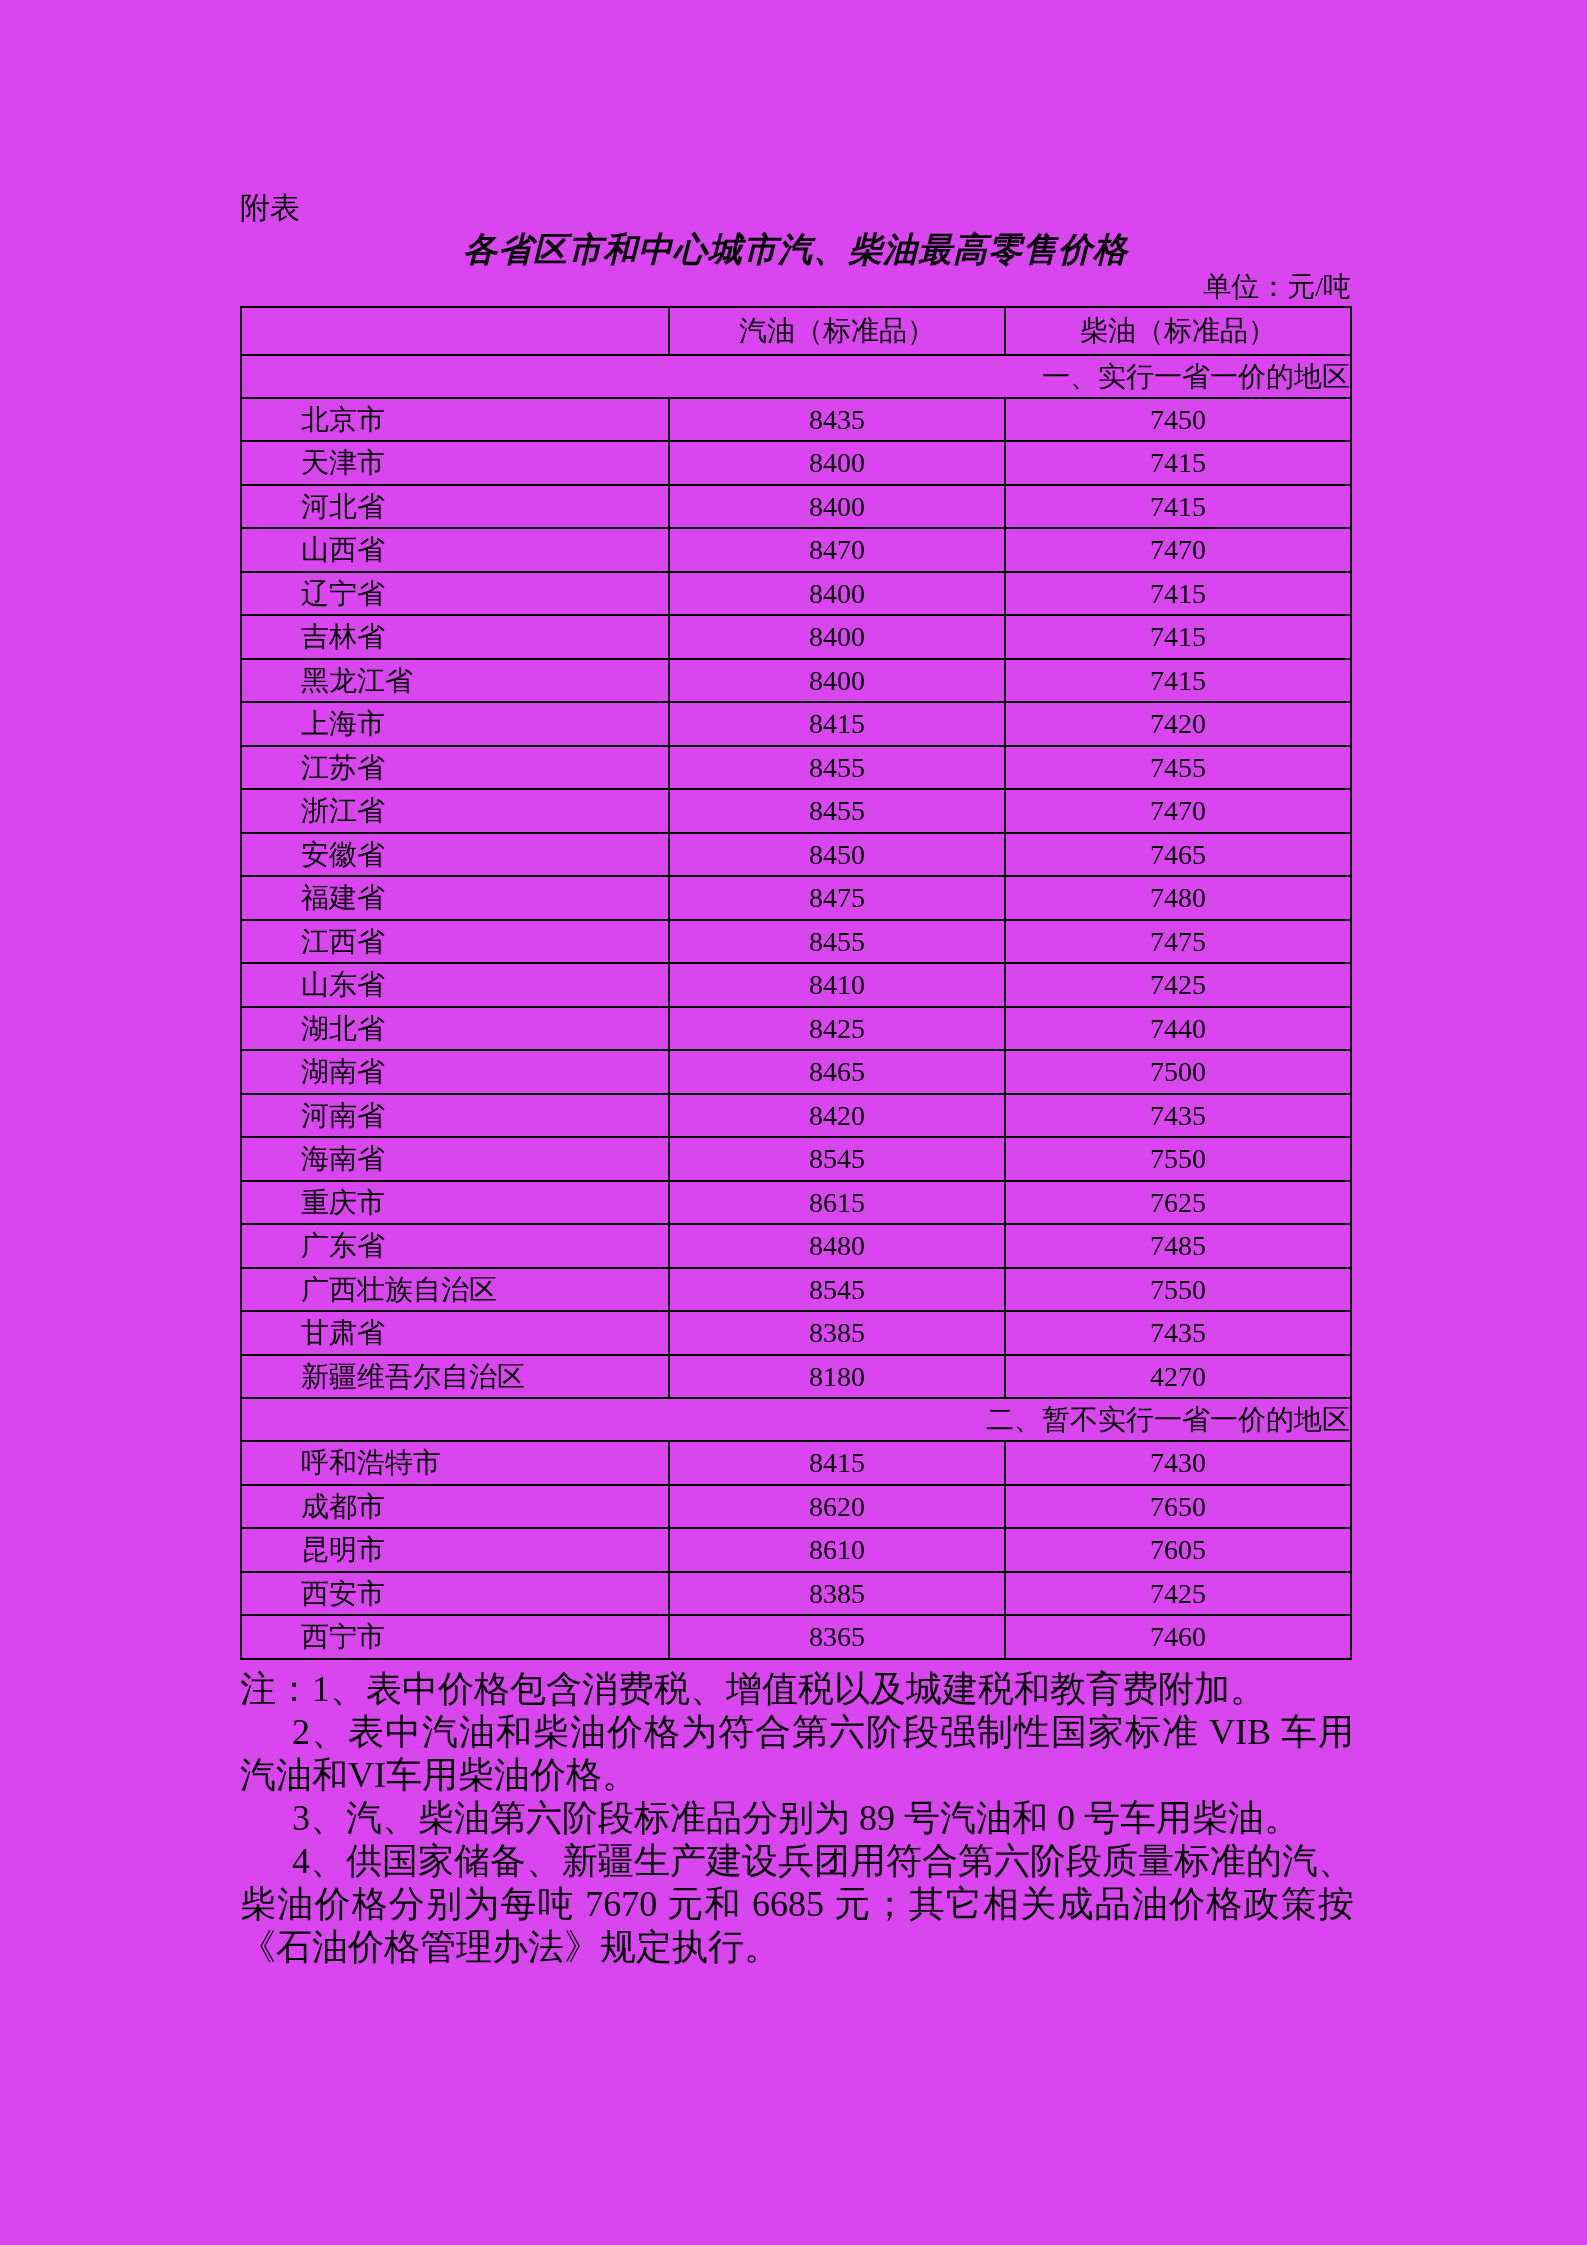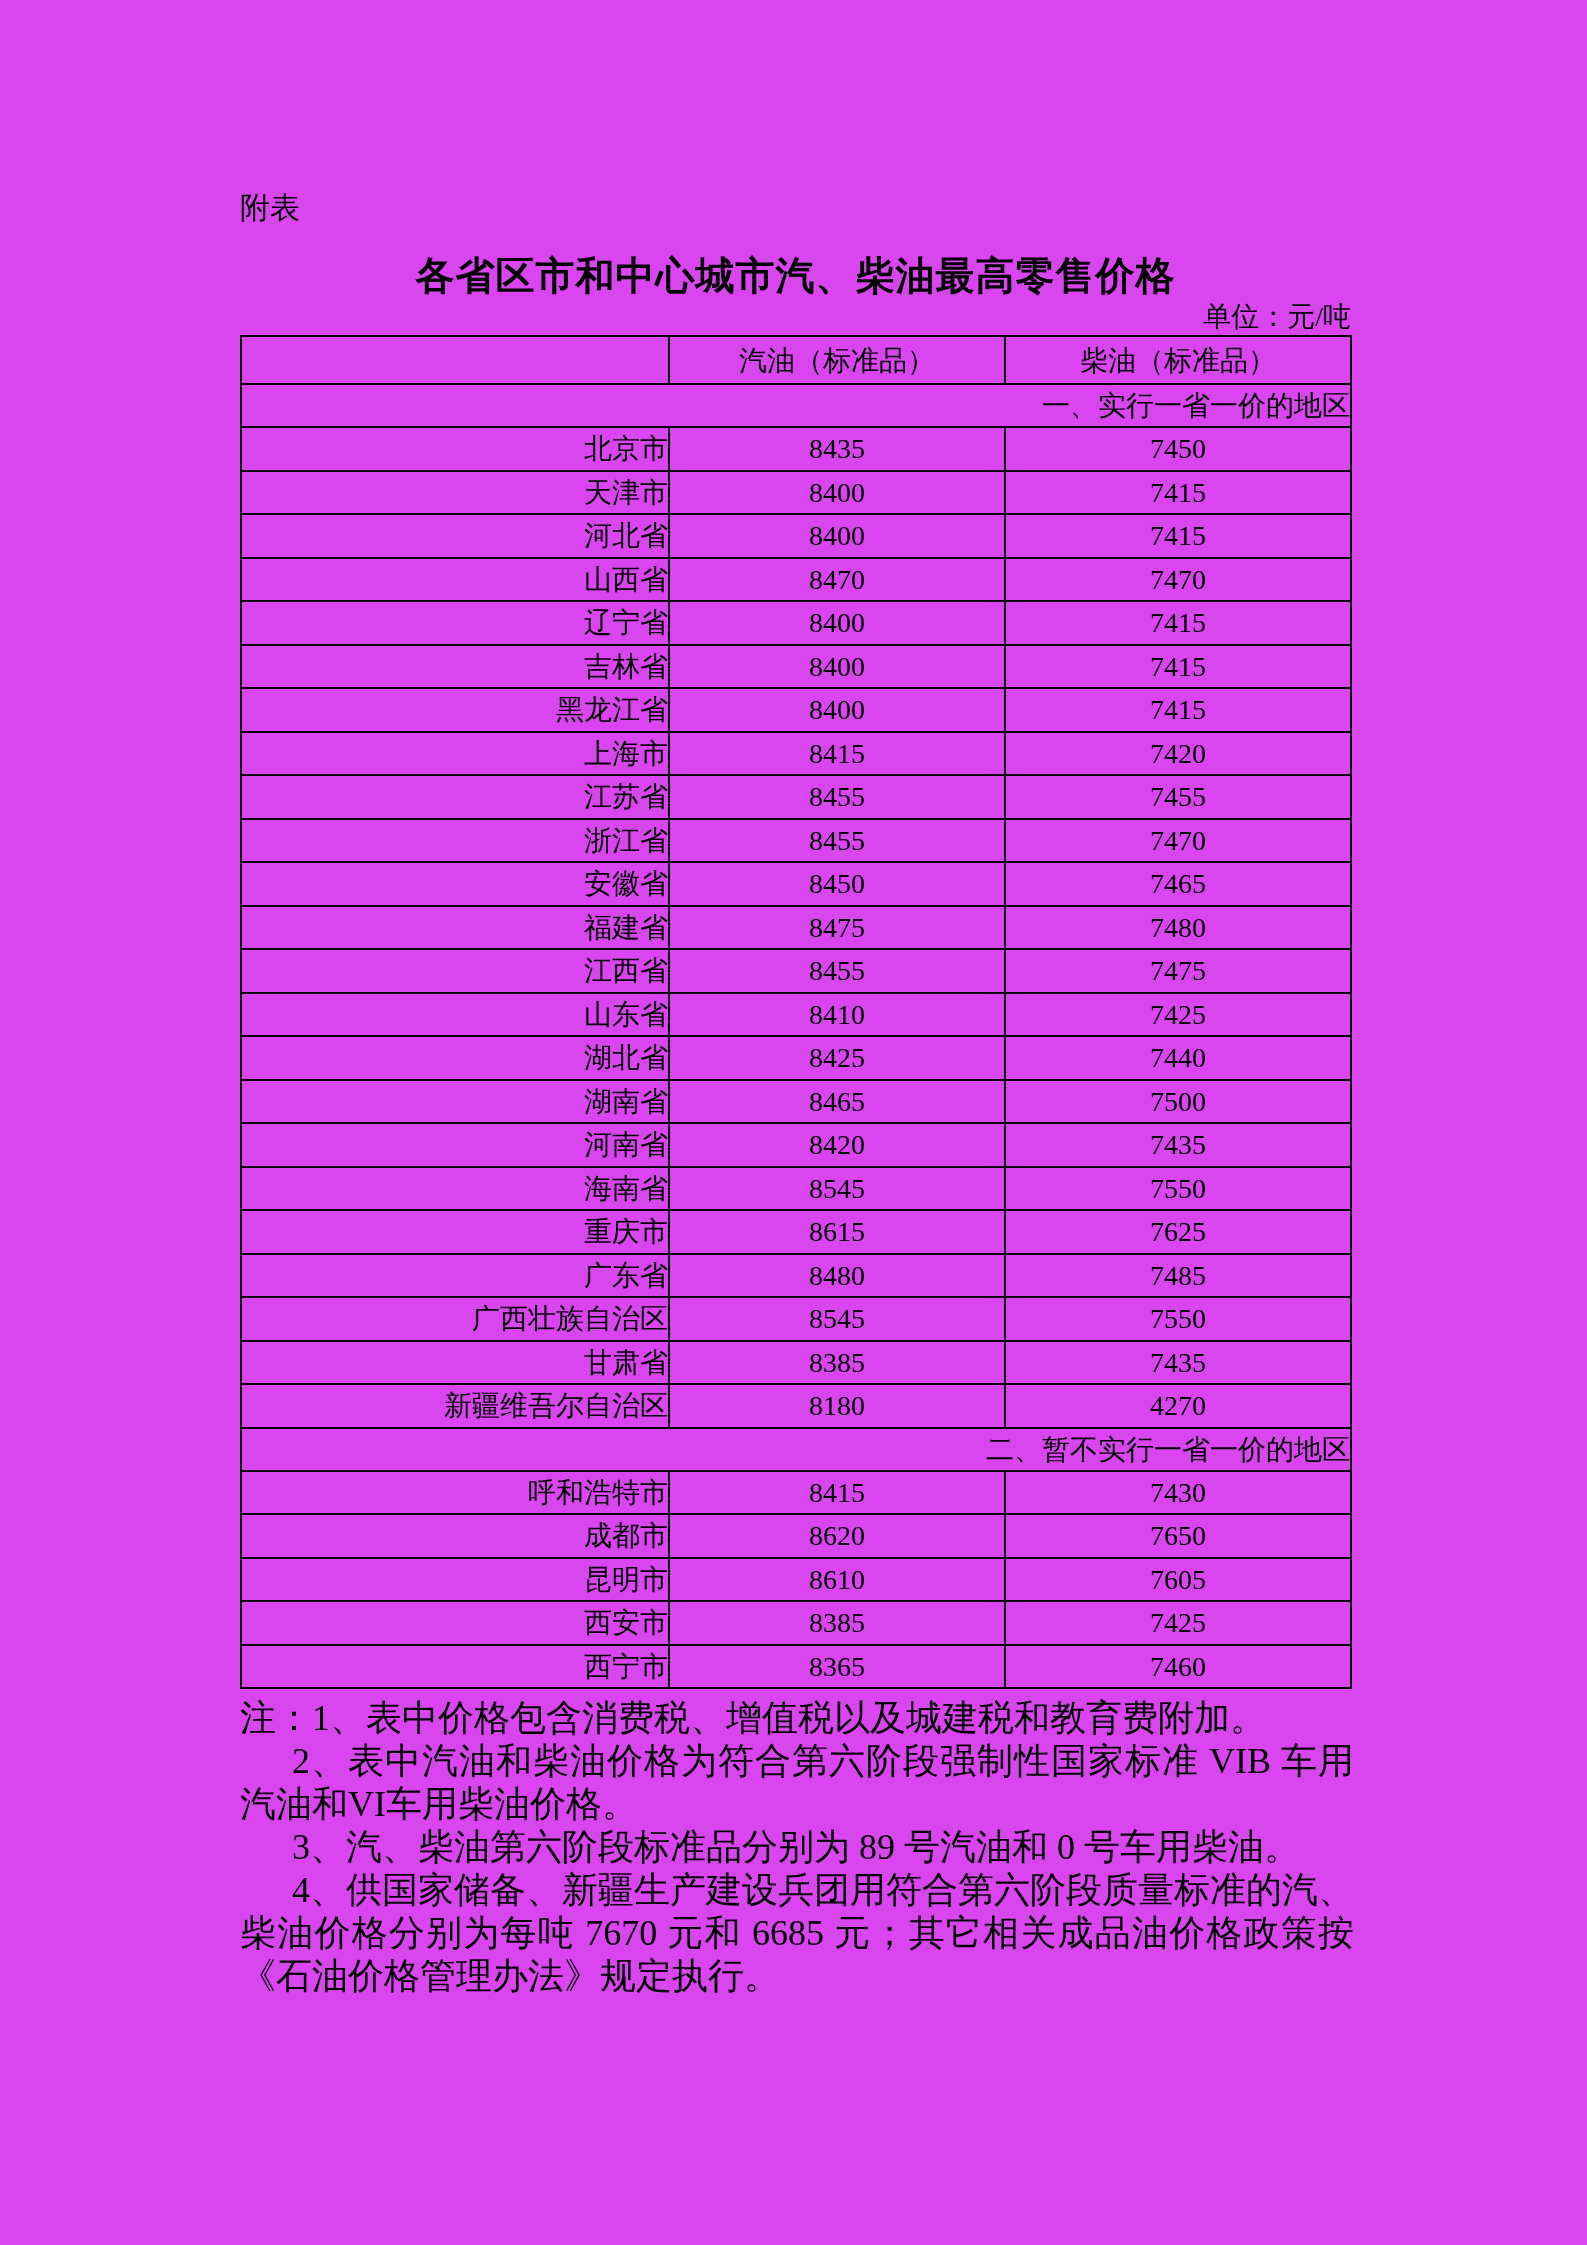--- a/index.html
+++ b/index.html
@@ -12,26 +12,27 @@
     font-family: "Liberation Serif", "DejaVu Serif", serif;
     box-sizing: border-box;
     padding: 193px 236px 0 240px;
     overflow: hidden;
   }
   .attach-label {
     font-size: 30px;
     line-height: 1;
   }
   .doc-title {
-    margin: 32px 0 0 0;
+    margin: 8px 0 0 0;
     text-align: center;
-    font-size: 39px;
+    font-size: 34px;
     font-weight: bold;
     line-height: 1.1;
     letter-spacing: 1px;
+    font-style: italic;
   }
   .unit-note {
     margin-top: 2px;
     text-align: right;
     font-size: 28px;
     line-height: 1.2;
   }
   table.price-table {
     margin-top: 2px;
     border-collapse: collapse;
@@ -51,21 +52,21 @@
     overflow: hidden;
     white-space: nowrap;
   }
   .price-table thead th { height: 46px; text-align: center; }
   .price-table td.section-cell {
     height: 41px;
     text-align: right;
     padding-left: 5px;
   }
   .price-table tbody td { height: 41.5px; }
-  .price-table td.region { text-align: right; padding-left: 59px; }
+  .price-table td.region { text-align: left; padding-left: 59px; }
   .price-table td.num { text-align: center; }
   .notes {
     margin-top: 8px;
     width: 1114px;
     font-size: 36px;
     line-height: 43px;
     text-align: justify;
   }
   .notes p { margin: 0; }
   .notes p.indent { text-indent: 52px; }

